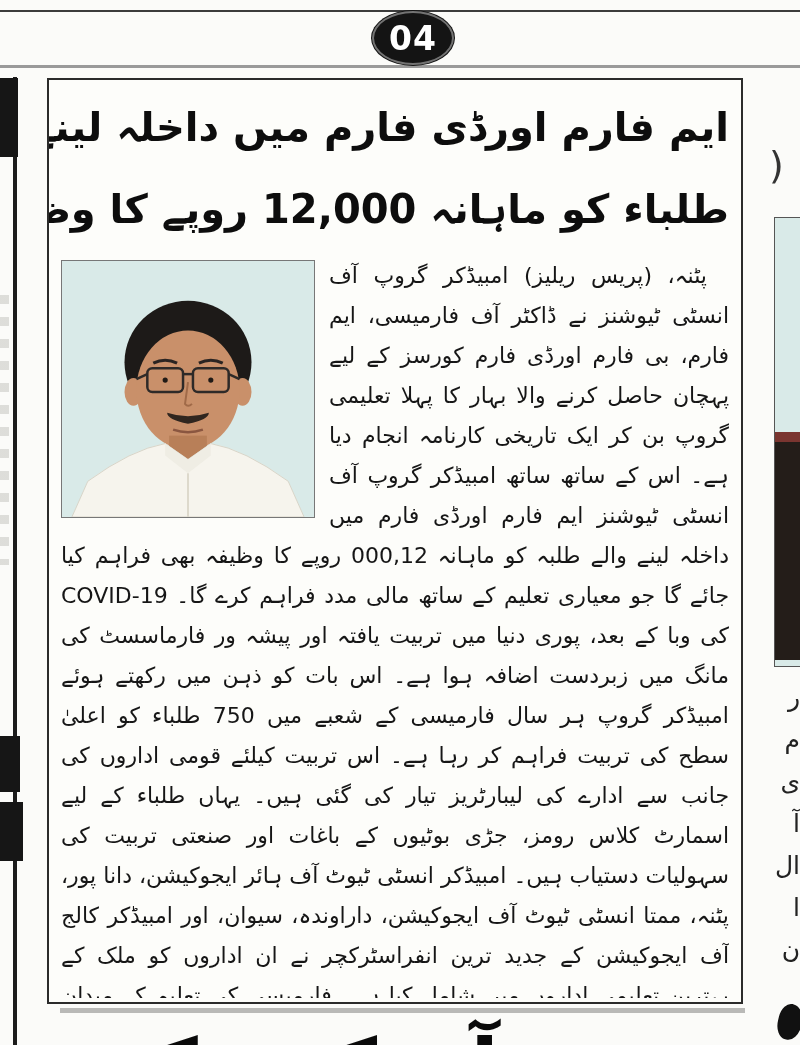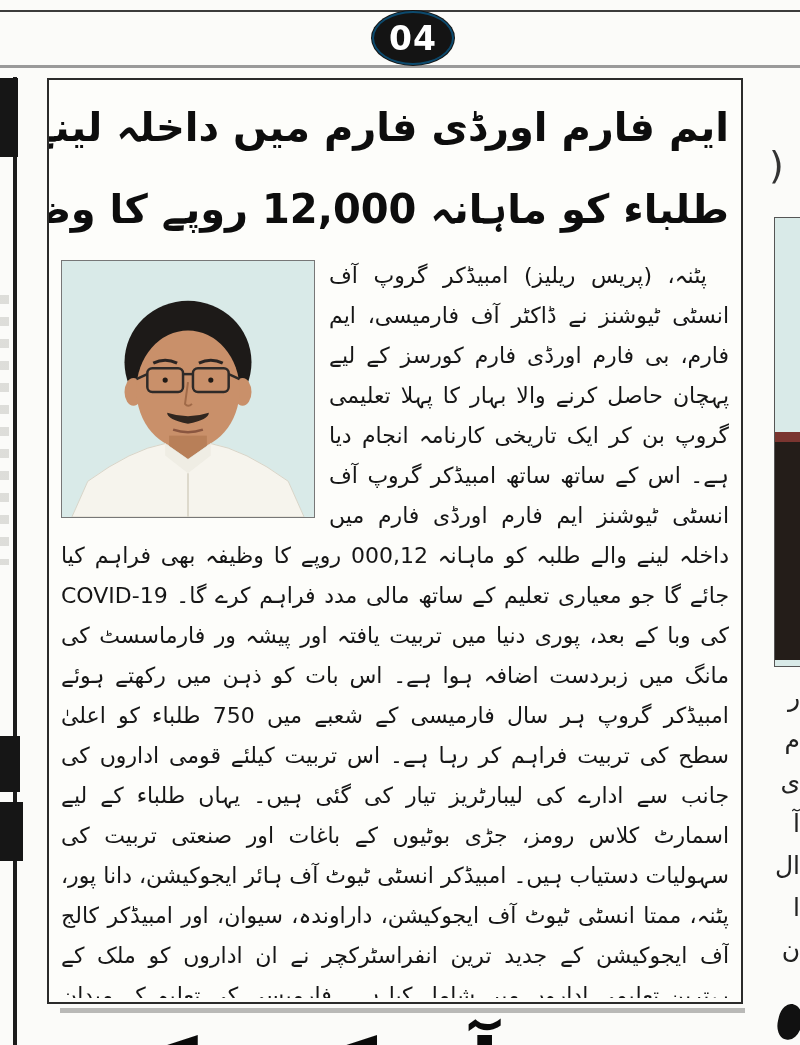--- a/index.html
+++ b/index.html
@@ -6,21 +6,21 @@
   body{
     width:800px;height:1045px;position:relative;overflow:hidden;
     background:#fbfbf9;
     font-family:"DejaVu Sans",sans-serif;
   }
   
   .rule-top{position:absolute;left:0;top:10px;width:800px;height:2px;background:#3c3c3c;}
   .rule-top2{position:absolute;left:0;top:65px;width:800px;height:3px;background:#9a9a9a;}
   .page-badge{
     position:absolute;left:372px;top:11px;width:78px;height:50px;
-    background:var(--badge_bg);border:2px solid #0c4a6e;border-radius:50%;
+    background:var(--badge_bg);border:2px solid #737373;border-radius:50%;
     display:flex;align-items:center;justify-content:center;
     color:#fff;font-weight:bold;font-size:33px;letter-spacing:1px;
     box-shadow:0 0 0 1px var(--badge_bg);
   }
   
   .left-rule{position:absolute;left:13px;top:77px;width:4px;height:968px;background:#1c1c1c;}
   .lblock1{position:absolute;left:0;top:78px;width:18px;height:79px;background:#161616;}
   .lblock2{position:absolute;left:0;top:736px;width:20px;height:56px;background:#161616;}
   .lblock3{position:absolute;left:0;top:802px;width:23px;height:59px;background:#161616;}
   .l-fainttext{

